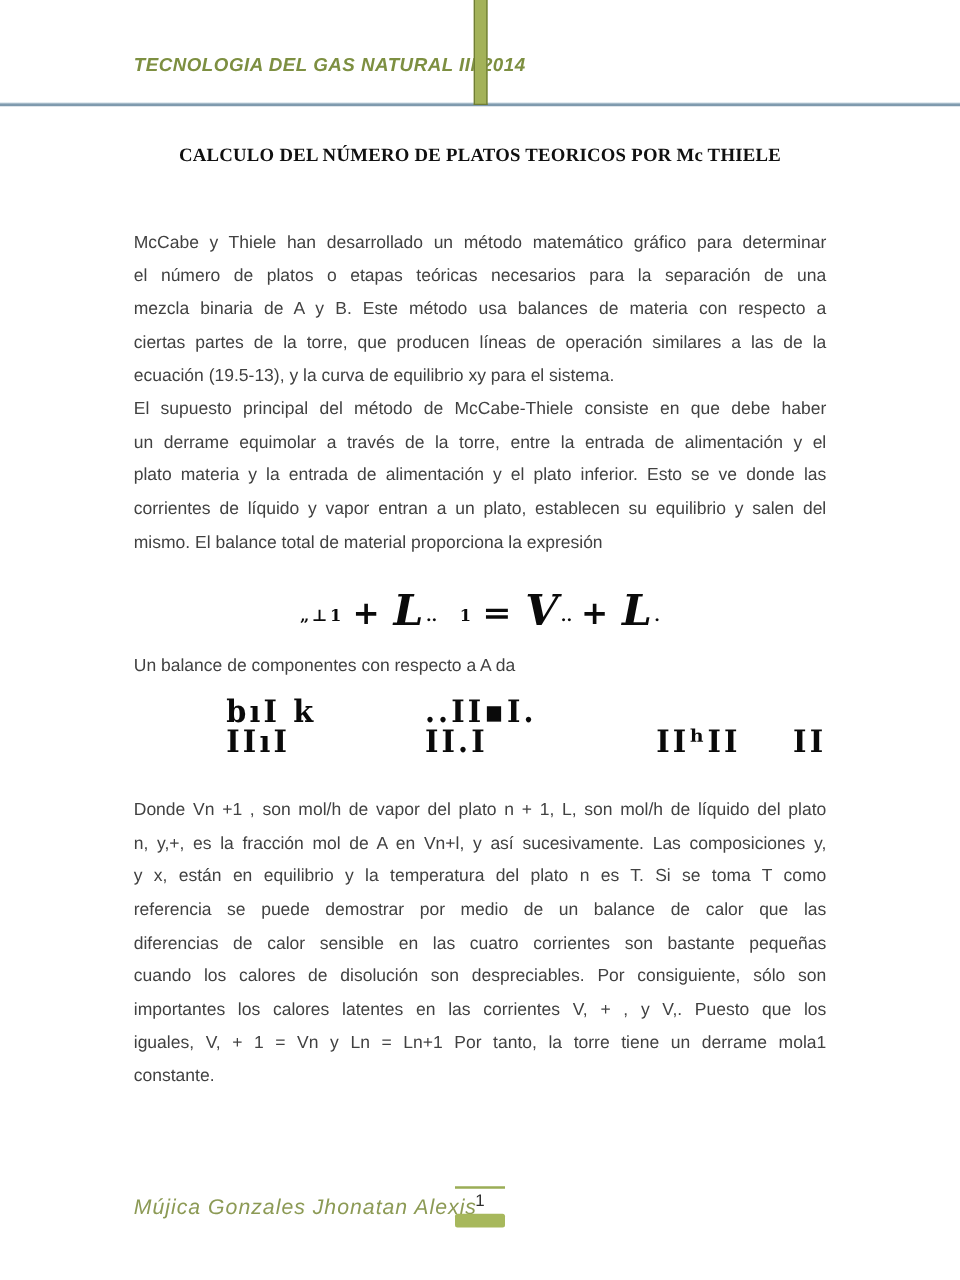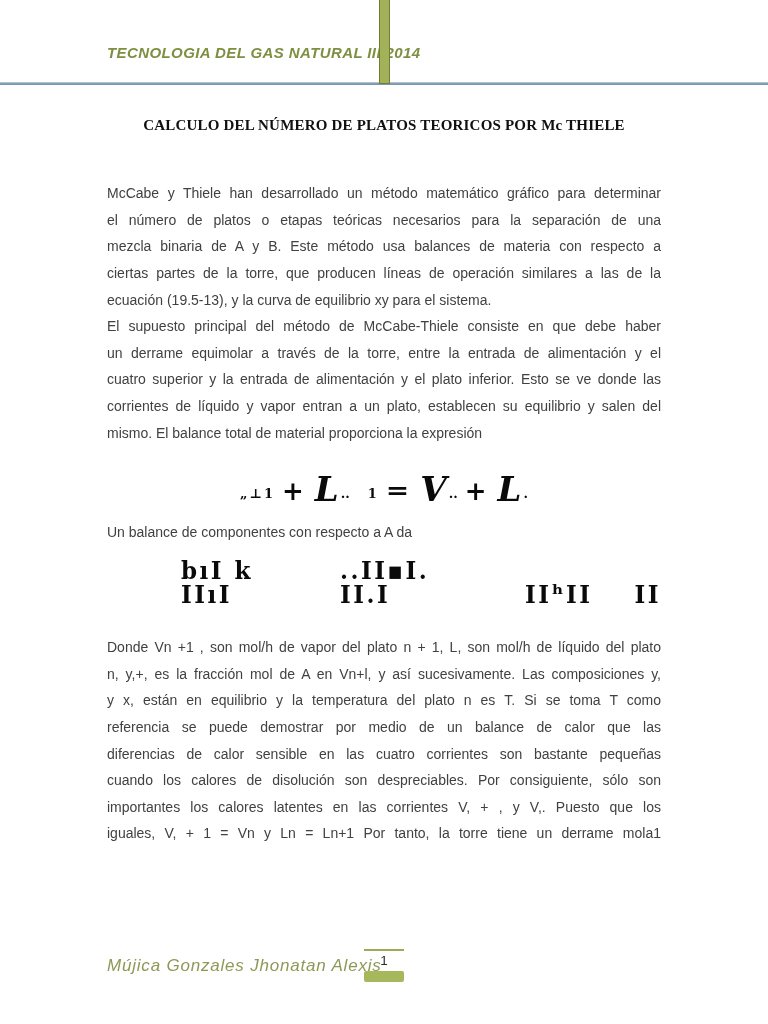--- a/index.html
+++ b/index.html
@@ -121,21 +121,21 @@
   <div class="para para-1">
       <div class="line">McCabe y Thiele han desarrollado un método matemático gráfico para determinar</div>
       <div class="line">el número de platos o etapas teóricas necesarios para la separación de una</div>
       <div class="line">mezcla binaria de A y B. Este método usa balances de materia con respecto a</div>
       <div class="line">ciertas partes de la torre, que producen líneas de operación similares a las de la</div>
       <div class="line last">ecuación (19.5-13), y la curva de equilibrio xy para el sistema.</div>
     </div>
   <div class="para para-2">
       <div class="line">El supuesto principal del método de McCabe-Thiele consiste en que debe haber</div>
       <div class="line">un derrame equimolar a través de la torre, entre la entrada de alimentación y el</div>
-      <div class="line">cuatro superior y la entrada de alimentación y el plato inferior. Esto se ve donde las</div>
+      <div class="line">plato materia y la entrada de alimentación y el plato inferior. Esto se ve donde las</div>
       <div class="line">corrientes de líquido y vapor entran a un plato, establecen su equilibrio y salen del</div>
       <div class="line last">mismo. El balance total de material proporciona la expresión</div>
     </div>
 
   <div class="equation eq1">
       <span class="eq-sub">„⊥1</span>
       <span class="eq-op">+</span>
       <span class="eq-var">L</span>
       <span class="eq-sub eq-tight">..</span>
       <span class="eq-sub eq-gap">1</span>
@@ -158,20 +158,21 @@
 
   <div class="para para-3">
       <div class="line">Donde Vn +1 , son mol/h de vapor del plato n + 1, L, son mol/h de líquido del plato</div>
       <div class="line">n, y,+, es la fracción mol de A en Vn+l, y así sucesivamente. Las composiciones y,</div>
       <div class="line">y x, están en equilibrio y la temperatura del plato n es T. Si se toma T como</div>
       <div class="line">referencia se puede demostrar por medio de un balance de calor que las</div>
       <div class="line">diferencias de calor sensible en las cuatro corrientes son bastante pequeñas</div>
       <div class="line">cuando los calores de disolución son despreciables. Por consiguiente, sólo son</div>
       <div class="line">importantes los calores latentes en las corrientes V, + , y V,. Puesto que los</div>
       <div class="line">iguales, V, + 1 = Vn y Ln = Ln+1 Por tanto, la torre tiene un derrame mola1</div>
+      <div class="line last">constante.</div>
     </div>
 
   <div class="footer-author">Mújica Gonzales Jhonatan Alexis</div>
   <div class="pn-widget">
     <div class="pn-line"></div>
     <div class="pn-num">1</div>
     <div class="pn-bar"></div>
   </div>
 
 </div>

